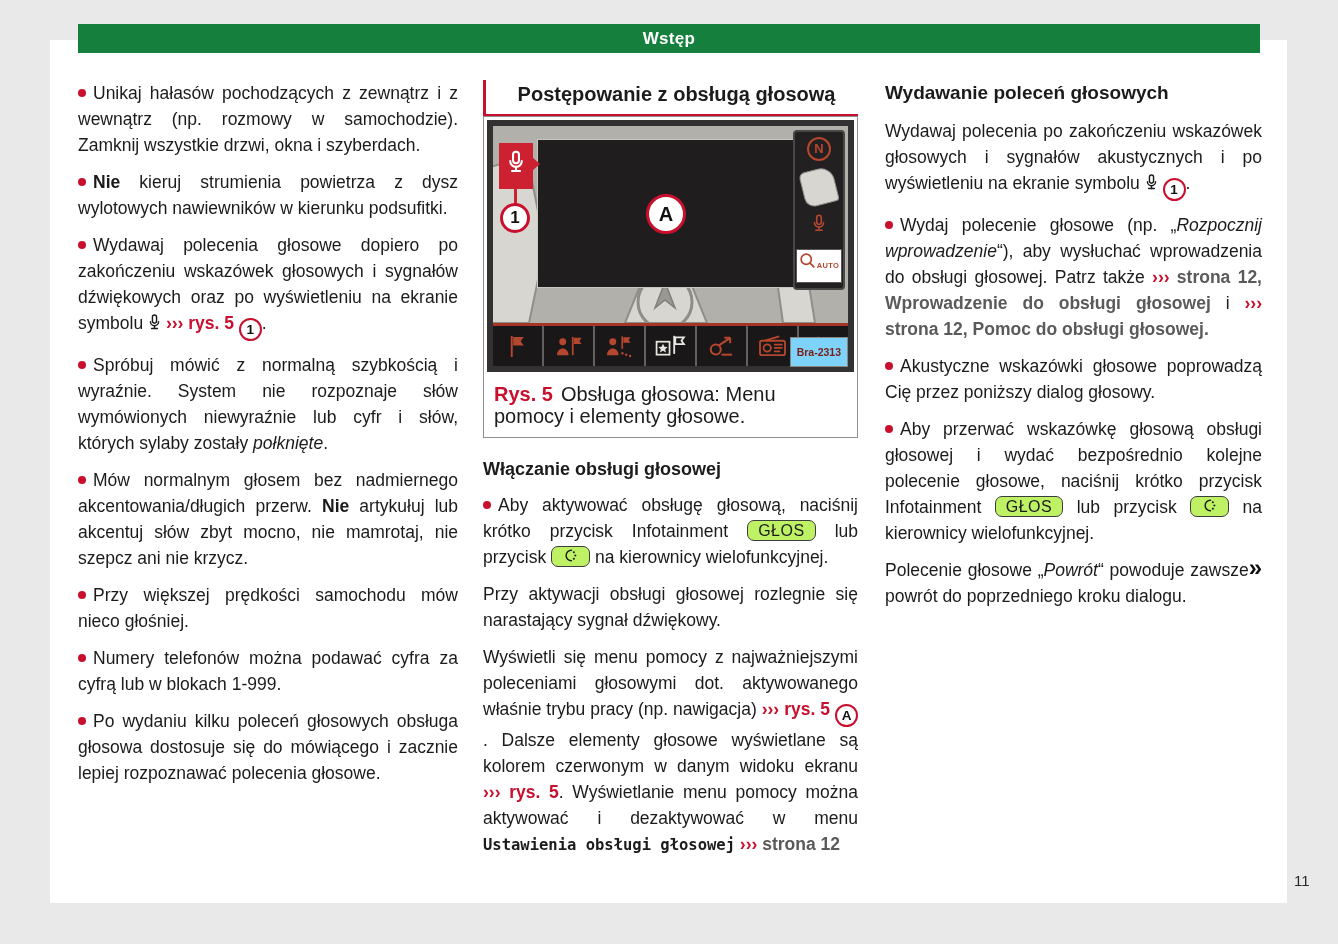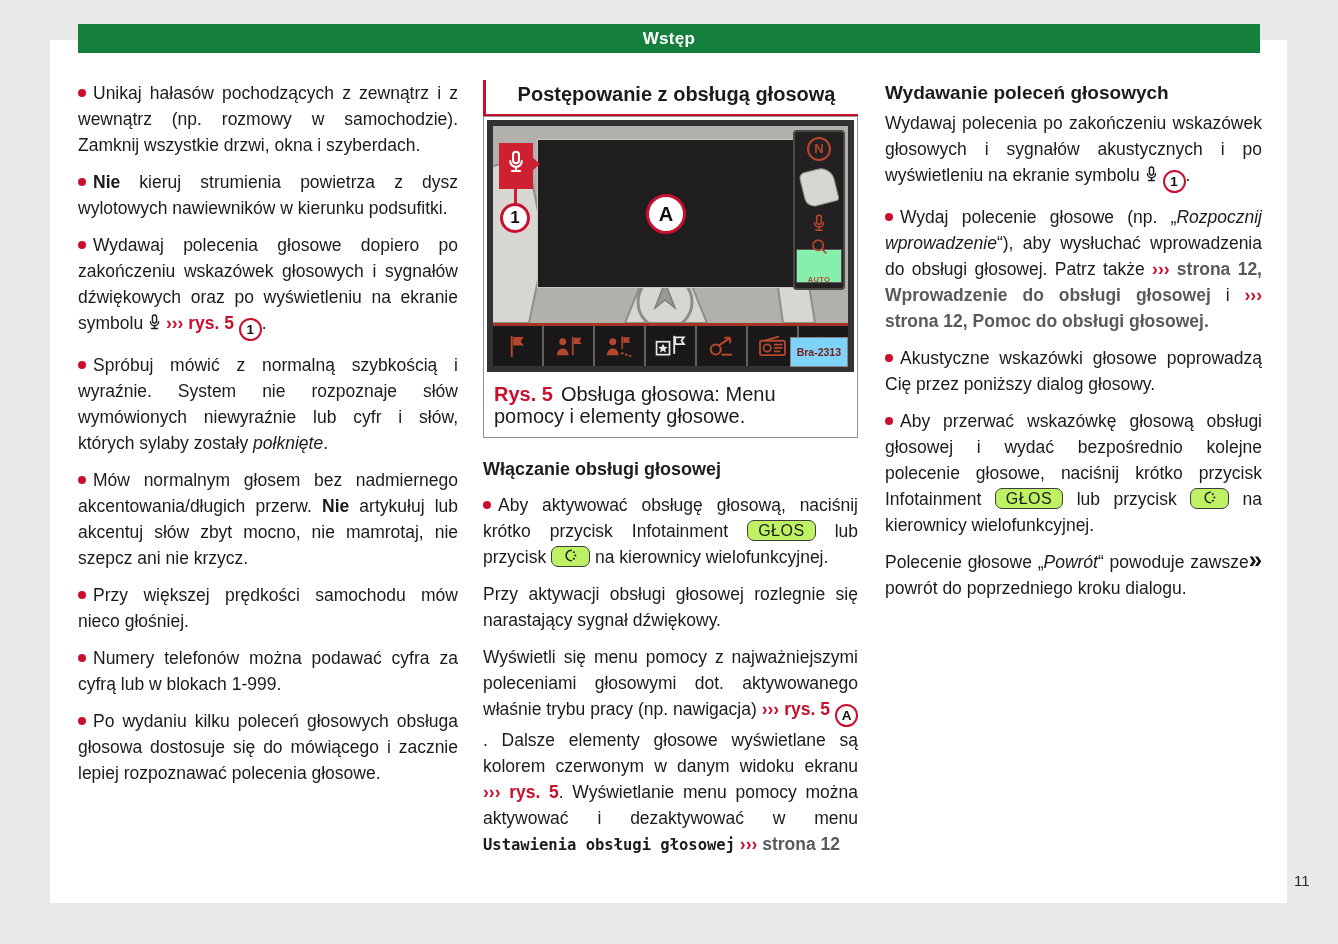--- a/index.html
+++ b/index.html
@@ -41,21 +41,21 @@
   .circled{display:inline-flex;align-items:center;justify-content:center;width:23px;height:23px;
     border:2px solid var(--red);border-radius:50%;background:#fff;color:#111;font-weight:700;
     font-size:13.5px;vertical-align:-5px;line-height:1;}
   .inline-icon svg{vertical-align:-3px;}
   .cont{float:right;font-weight:700;font-size:24px;line-height:22px;color:#111;}
 
   
   .section-title{font-size:20px;font-weight:700;text-align:center;line-height:24px;
     border-left:3px solid var(--red);border-bottom:2px solid var(--red);
     padding:2px 0 8px 9px;margin-bottom:0;}
-  .col-heading{font-size:19px;font-weight:700;text-align:left;margin-bottom:4px;}
+  .col-heading{font-size:19px;font-weight:700;text-align:left;margin-bottom:12px;}
   .figbox{border:1px solid #8f8f8f;margin-bottom:18px;}
   .screen-outer{position:relative;margin:3px;height:252px;background:var(--mapbg);
     border:6px solid var(--frame);}
   .map-area{position:absolute;left:0;top:0;right:0;height:197px;overflow:hidden;}
   svg.map{position:absolute;left:0;top:0;}
   .popup{position:absolute;left:44px;top:13px;width:258px;height:149px;background:var(--popup);
     border:1px solid #cac8c3;display:flex;align-items:center;justify-content:center;}
   .callout{display:flex;align-items:center;justify-content:center;background:#fff;
     border-radius:50%;font-weight:700;color:#111;}
   .cA{width:40px;height:40px;border:3px solid var(--red);font-size:20px;}
@@ -66,22 +66,22 @@
     border-top:7px solid transparent;border-bottom:7px solid transparent;border-left:8px solid var(--badge);}
   .stem{position:absolute;left:21px;top:63px;width:3px;height:16px;background:var(--badge);z-index:2;}
   .rpanel{position:absolute;right:3px;top:4px;width:52px;height:160px;background:#232021;
     border:2px solid #4a4846;border-radius:4px;display:flex;flex-direction:column;
     align-items:center;justify-content:space-between;padding:5px 0;z-index:1;}
   .compass{width:24px;height:24px;border:2.5px solid var(--iconorange);border-radius:50%;
     color:var(--iconorange);font-weight:700;font-size:13px;display:flex;align-items:center;justify-content:center;}
   .rp-road{width:34px;height:36px;background:var(--road);border:1.5px solid var(--roadline);
     border-radius:6px 14px 4px 10px;transform:rotate(-14deg);}
   .rp-mic{color:var(--iconorange);}
-  .autobox{width:46px;height:34px;background:#86efac;border:1.5px solid #59565a;
-    display:flex;align-items:center;justify-content:center;gap:1px;color:var(--iconorange);flex-direction:column;}
+  .autobox{width:46px;height:34px;background:#ffffff;border:1.5px solid #59565a;
+    display:flex;align-items:center;justify-content:center;gap:1px;color:var(--iconorange);}
   .autobox span{font-size:7.5px;font-weight:700;letter-spacing:.3px;}
   .redline{position:absolute;left:0;top:197px;right:0;height:3px;background:#a63527;}
   .toolbar{position:absolute;left:0;bottom:0;right:0;height:40px;background:#191717;
     display:flex;align-items:stretch;}
   .toolbar .cell{flex:1;display:flex;align-items:center;justify-content:center;color:var(--iconorange);}
   .toolbar .cell + .cell{border-left:2px solid #63605e;}
   .tag{position:absolute;right:0;bottom:-1px;background:#7dd3fc;border:1px solid #8a8781;
     color:#7a2018;font-size:10.5px;font-weight:700;padding:1px 6px;z-index:6;}
   .caption{padding:8px 10px 10px;font-size:20px;line-height:22px;text-align:left;}
   .capnum{color:var(--red);font-weight:700;margin-right:8px;}

